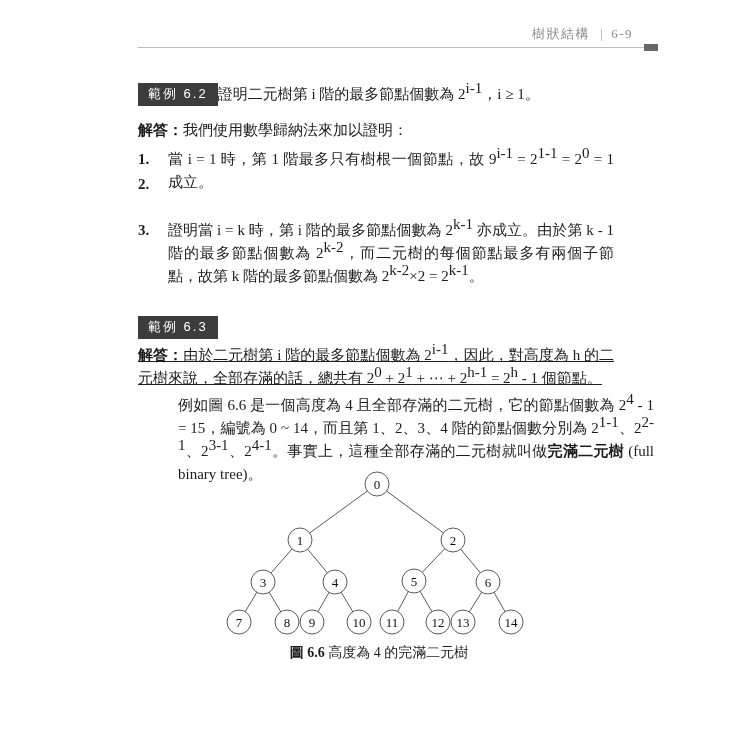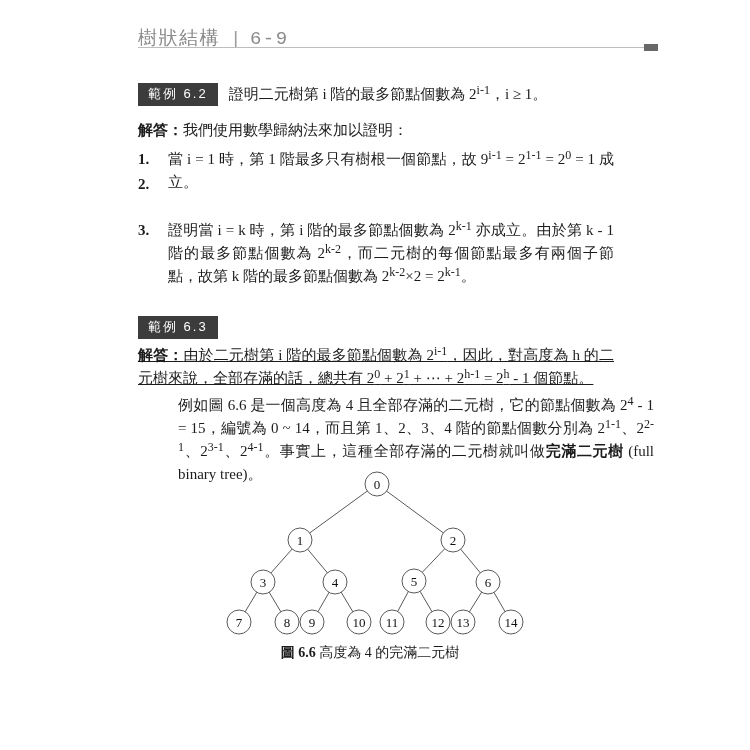--- a/index.html
+++ b/index.html
@@ -1,28 +1,28 @@
 <!DOCTYPE html>
 <html><head>
 <meta charset="utf-8">
 <style>
   html,body{margin:0;padding:0;background:#ffffff;}
   .page{position:relative;width:750px;height:750px;background:#ffffff;overflow:hidden;
         font-family:"Liberation Serif","DejaVu Serif",serif;color:#1c1c1c;}
 
   
-  .header-title{position:absolute;top:25px;left:138px;width:495px;
-        font-family:Liberation Mono, monospace;
-        font-size:19px;color:#8a8a8a;letter-spacing:1.5px;}
+  .header-title{position:absolute;top:25px;left:138px;width:495px;text-align:right;
+        font-family:Liberation Serif, serif;
+        font-size:13px;color:#8a8a8a;letter-spacing:1.5px;}
   .header-sep{display:inline-block;margin:0 7px 0 10px;color:#9a9a9a;}
   .header-rule{position:absolute;top:47px;left:138px;width:520px;height:1px;background:#bdbdbd;}
   .header-square{position:absolute;top:44px;left:644px;width:14px;height:7px;background:#686868;}
 
   
-  .example-row{position:absolute;left:138px;width:490px;display:flex;align-items:center;gap:11px;}
+  .example-row{position:absolute;left:138px;width:490px;display:flex;align-items:center;}
   .example-row.ex1{top:83px;}
   .example-row.ex2{top:316px;}
   .badge{background:#3c3c3c;color:#ffffff;font-size:13px;padding:2px 10px 3px;
         letter-spacing:2px;font-family:"Liberation Sans","DejaVu Sans",sans-serif;white-space:nowrap;}
   .example-title{font-size:15px;white-space:nowrap;}
 
   
   .para{position:absolute;left:138px;width:476px;font-size:15px;line-height:23px;text-align:justify;}
   .para.sol1{top:119px;}
   .para.sol2{top:344px;text-decoration:underline;}
@@ -30,26 +30,26 @@
 
   
   .list-item{position:absolute;left:138px;width:476px;padding-left:30px;box-sizing:border-box;
         font-size:15px;line-height:23px;text-align:justify;}
   .list-item.i1{top:148px;}
   .list-item.i2{top:173px;}
   .list-item.i3{top:219px;}
   .list-num{position:absolute;left:0;top:0;font-weight:bold;}
 
   .b{font-weight:bold;}
-  .rich sup, sup{font-size:12px;line-height:0;vertical-align:0.4em;letter-spacing:0;}
+  .rich sup, sup{font-size:15px;line-height:0;vertical-align:0.4em;letter-spacing:0;}
 
   
   .tree-svg{position:absolute;left:200px;top:468px;width:330px;height:170px;}
   .node-label{font-size:13px;font-family:"Liberation Serif","DejaVu Serif",serif;fill:#111111;}
-  .figure-caption{position:absolute;top:644px;left:0;width:740px;text-align:center;font-size:14px;}
+  .figure-caption{position:absolute;top:644px;left:9px;width:740px;text-align:center;font-size:14px;}
 </style>
 </head>
 <body>
 
 <div class="page">
 
   <div class="header-title">
     <span>樹狀結構</span><span class="header-sep">|</span><span>6-9</span>
   </div>
   <div class="header-rule"></div>

